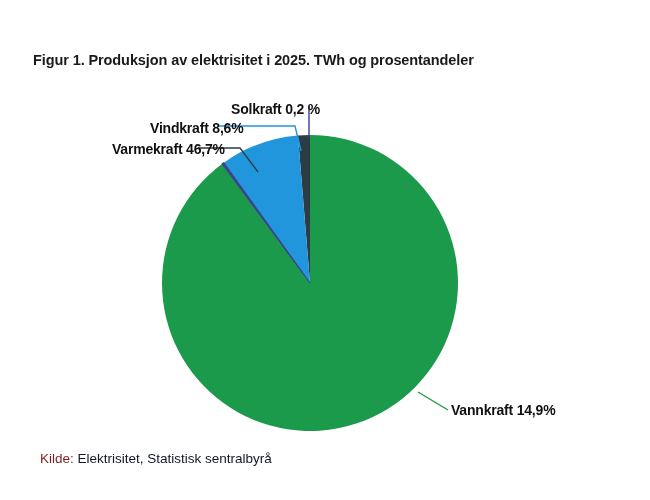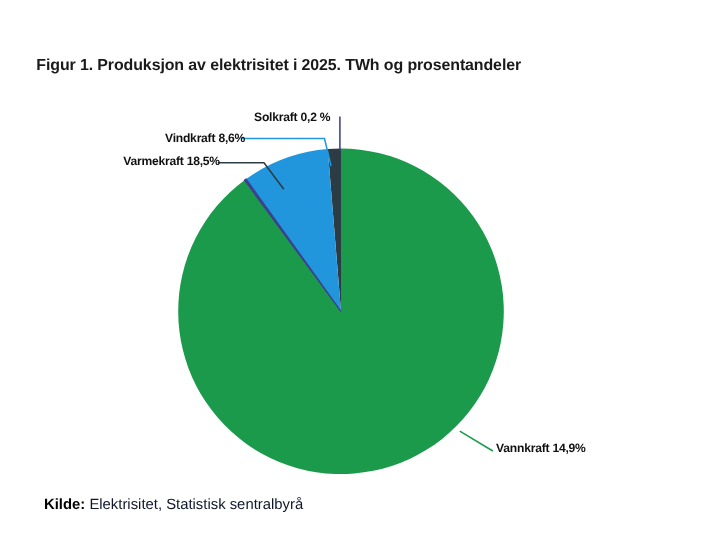--- a/index.html
+++ b/index.html
@@ -32,21 +32,21 @@
   }
   #pie-plot {
     position: absolute;
     left: 0;
     top: 0;
     width: 650px;
     height: 500px;
   }
   .slice-label {
     position: absolute;
-    font-size: 11px;
+    font-size: 14px;
     font-weight: bold;
     color: #111111;
     white-space: nowrap;
     letter-spacing: -0.2px;
   }
   #label-solkraft {
     left: 231px;
     top: 101px;
   }
   #label-vindkraft {
@@ -63,22 +63,22 @@
     top: 402px;
   }
   #source-line {
     position: absolute;
     left: 40px;
     top: 451px;
     font-size: 13.5px;
     white-space: nowrap;
   }
   #source-prefix {
-    font-weight: bold;
-    color: #000000;
+    font-weight: normal;
+    color: #7f1d1d;
     text-align: center;
   }
   #source-link {
     color: #0f172a;
     text-decoration: none;
     font-weight: normal;
   }
 </style>
 </head>
 <body>
@@ -104,21 +104,21 @@
     <path d="M 198 148 L 240 148 L 258 172" stroke="#2c3c44" stroke-width="1.4" fill="none"></path>
 
     <path d="M 418 392 L 448 410" stroke="#1c9a4b" stroke-width="1.4" fill="none"></path>
 
   </svg>
 
   <div class="slice-label" id="label-solkraft">Solkraft 0,2 %</div>
 
   <div class="slice-label" id="label-vindkraft">Vindkraft 8,6%</div>
 
-  <div class="slice-label" id="label-varmekraft">Varmekraft 18,5%</div>
+  <div class="slice-label" id="label-varmekraft">Varmekraft 46,7%</div>
 
   <div class="slice-label" id="label-vannkraft">Vannkraft 14,9%</div>
 
   <div id="source-line">
     <span id="source-prefix">Kilde:</span><span>&nbsp;</span><a id="source-link" href="#">Elektrisitet, Statistisk sentralbyrå</a>
   </div>
 
 </div>
 
 </body></html>

